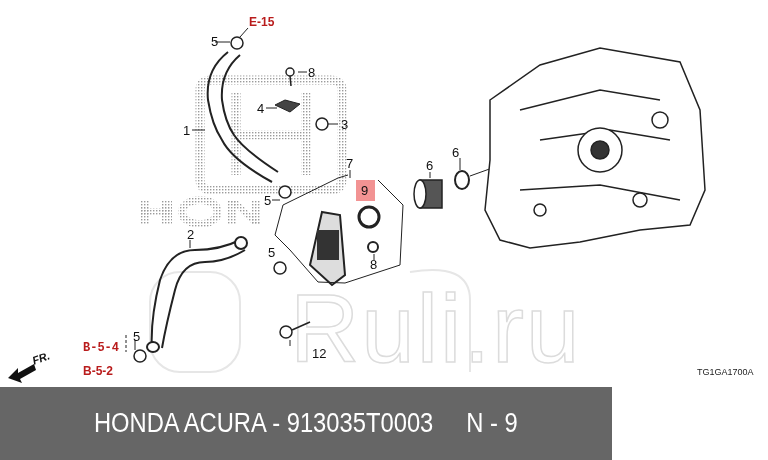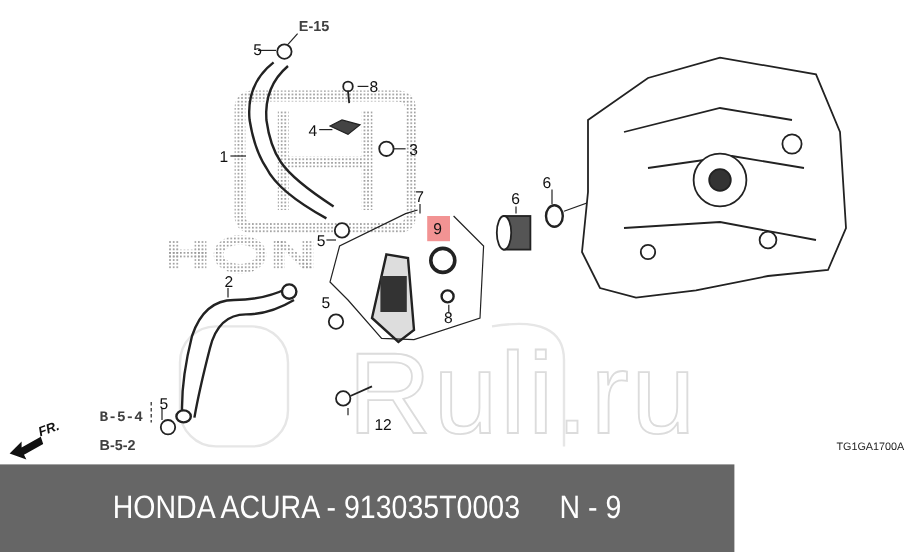--- a/index.html
+++ b/index.html
@@ -1,20 +1,20 @@
 <!DOCTYPE html>
 <html><head>
 <meta charset="utf-8">
 <style>
   html,body{margin:0;padding:0;background:#fff;}
   body{width:768px;height:460px;overflow:hidden;position:relative;font-family:"Liberation Sans",sans-serif;}
   #diagram{position:absolute;left:0;top:0;width:768px;height:387px;background:#fff;}
   #diagram svg{position:absolute;left:0;top:0;}
   .callout{position:absolute;font-size:13px;color:#111;line-height:1;font-family:"Liberation Sans",sans-serif;}
-  .ref{position:absolute;font-size:12px;font-weight:bold;color:#404040;line-height:1;font-family:"Liberation Sans",sans-serif;}
+  .ref{position:absolute;font-size:12px;font-weight:bold;color:#b91c1c;line-height:1;font-family:"Liberation Sans",sans-serif;}
   .highlight{position:absolute;background:#f08080;opacity:0.85;}
   .code{position:absolute;font-size:9px;color:#222;font-family:Liberation Sans, sans-serif;}
   .watermark{position:absolute;font-size:96px;color:transparent;-webkit-text-stroke:1.5px #dcdcdc;font-family:"Liberation Sans",sans-serif;letter-spacing:2px;margin-top:12px;}
   .fr{position:absolute;font-size:11px;font-weight:bold;font-style:italic;color:#111;font-family:"Liberation Sans",sans-serif;}
   #footer{position:absolute;left:0;top:387px;width:612px;height:73px;background:#666666;display:flex;align-items:center;justify-content:center;}
   #footer-text{color:#fff;font-size:27px;font-family:"Liberation Sans",sans-serif;white-space:pre;transform:scaleX(0.88);}
 </style>
 </head>
 <body>
 

